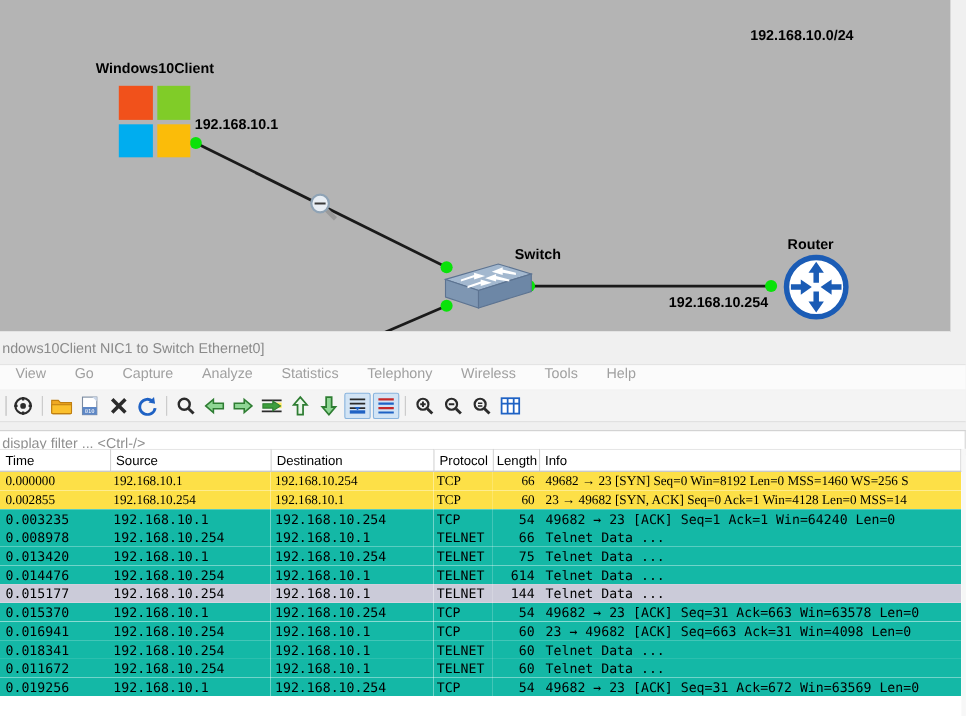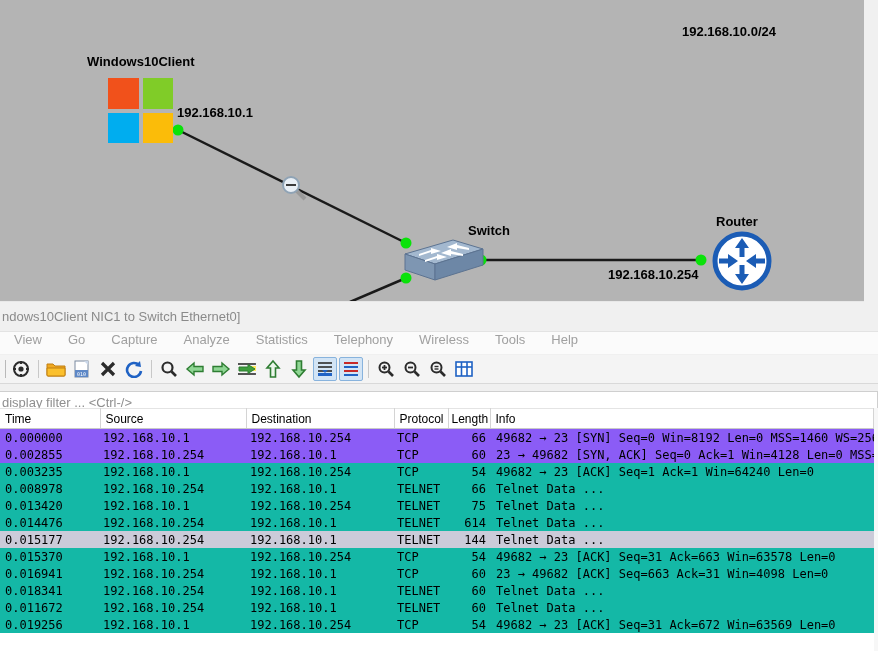--- a/index.html
+++ b/index.html
@@ -31,21 +31,21 @@
   table.packets{border-collapse:collapse;table-layout:fixed;width:100%;font-family:"DejaVu Sans Mono","Liberation Mono",monospace;font-size:12px;}
   table.packets col.c-time{width:100px;} table.packets col.c-src{width:146px;}
   table.packets col.c-dst{width:148px;} table.packets col.c-proto{width:54px;}
   table.packets col.c-len{width:42px;}
   table.packets th{font-family:"Liberation Sans",sans-serif;font-weight:normal;font-size:12px;text-align:left;color:#000;background:#ffffff;border-right:1px solid #d4d4d4;border-bottom:1px solid #c9c9c9;border-top:1px solid #e4e4e4;height:19px;padding:0 0 0 5px;white-space:nowrap;overflow:hidden;}
   table.packets th.h-len{padding-left:3px;}
   table.packets td{height:17px;padding:0 0 0 5px;white-space:nowrap;overflow:hidden;color:#000;}
   table.packets td.src{padding-left:3px;} table.packets td.dst{padding-left:4px;} table.packets td.proto{padding-left:3px;}
   table.packets td.len{text-align:right;padding-right:4px;}
   table.packets td.info{padding-left:6px;}
-  tr.row-gray td{background:#8b5cf6;}
+  tr.row-gray td{background:#fde047;font-family:Liberation Serif, serif;}
   tr.row-lav td{background:#14b8a6;}
   tr.row-hl td{background:#cbcbd9;}
 </style>
 </head>
 <body>
 
 <div class="canvas">
   <svg class="lines-svg" width="878" height="301">
     <line x1="178" y1="130" x2="406" y2="243" stroke="#1a1a1a" stroke-width="2.5"></line>
     <line x1="481" y1="260" x2="701" y2="260" stroke="#1a1a1a" stroke-width="2.5"></line>

